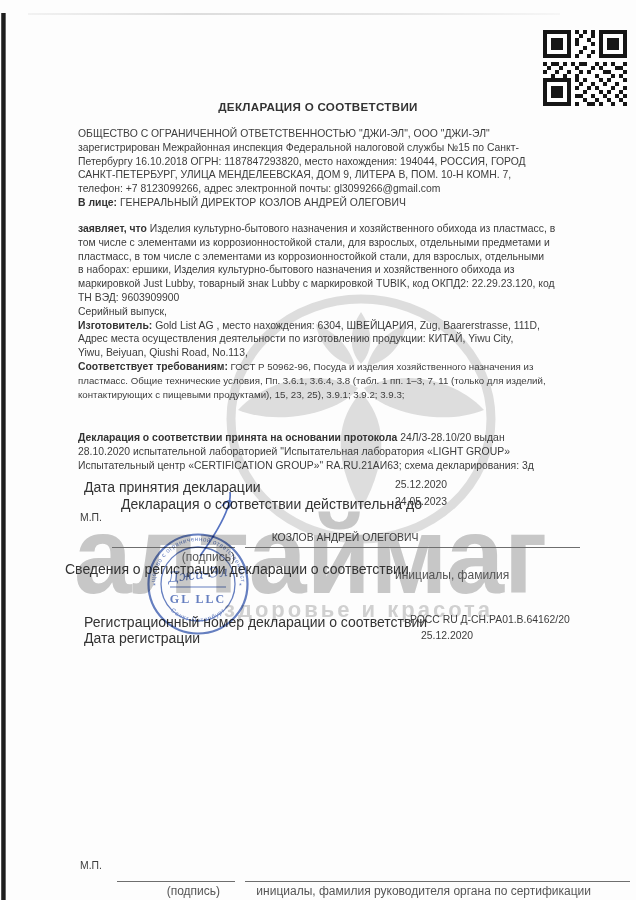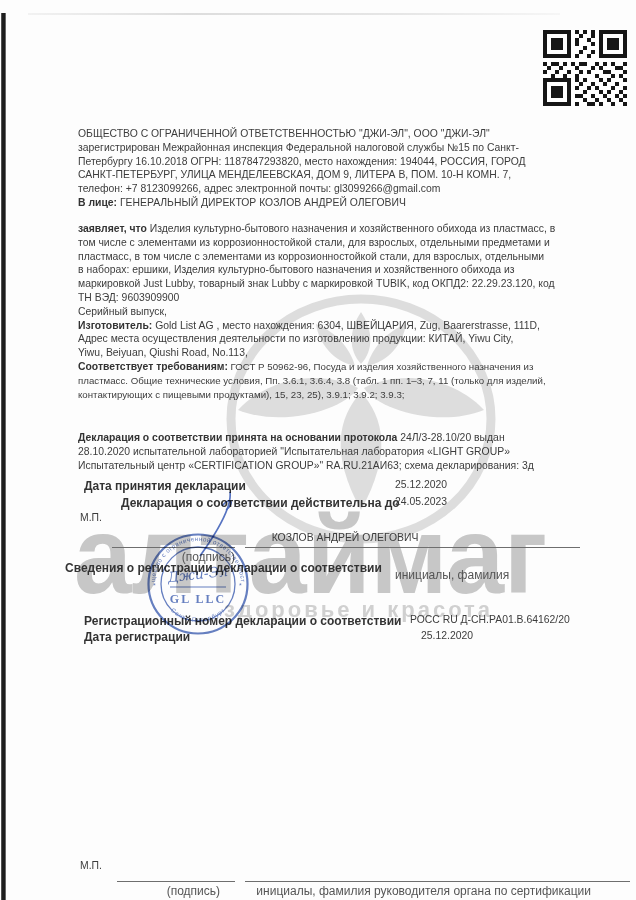--- a/index.html
+++ b/index.html
@@ -6,21 +6,21 @@
   .page{position:relative;width:636px;height:900px;background:#fdfdfd;overflow:hidden;
         font-family:"Liberation Sans","DejaVu Sans",sans-serif;color:#3c3c3c;}
   .abs{position:absolute;}
   .ln{white-space:nowrap;line-height:13.8px;font-size:10.4px;}
   .b{font-weight:bold;color:#333;}
   .small{font-size:9.7px;}
   .title{top:100px;left:0;width:636px;text-align:center;font-size:11.6px;font-weight:bold;
          letter-spacing:.3px;color:#333;}
   .scan-edge{left:1px;top:13px;width:5px;height:887px;background:linear-gradient(90deg,#6a6a6a 0%,#1f1f1f 30%,#1c1c1c 75%,#9a9a9a 100%);}
   .scan-top{left:28px;top:13px;width:532px;height:2px;background:linear-gradient(90deg,#f2f2f2,#dddddd 30%,#e6e6e6 70%,#f6f6f6);}
-  .lbl{font-size:12px;font-weight:bold;color:#333;white-space:nowrap;}
+  .lbl{font-size:14px;font-weight:normal;color:#333;white-space:nowrap;}
   .val{font-size:10.4px;white-space:nowrap;}
   .cap{font-size:12px;color:#555;white-space:nowrap;text-align:right;}
   .hline{border-top:1px solid #6e6e6e;height:0;}
   .wm-brand{left:74px;top:495px;font-size:104px;line-height:1.1;font-weight:bold;color:#c7c7c7;
             letter-spacing:0;transform:scaleY(1.05);transform-origin:top left;white-space:nowrap;}
   .wm-tag{left:183px;top:597px;font-size:22px;font-weight:bold;color:#d0d0d0;letter-spacing:3px;white-space:nowrap;margin-left:41px;}
   .emblem{left:222px;top:292px;opacity:.42;}
   .stamp{left:146px;top:530px;mix-blend-mode:multiply;opacity:.85;}
   .signature{left:186px;top:486px;mix-blend-mode:multiply;}
   .qr{left:543px;top:30px;}
@@ -72,20 +72,21 @@
       M32 48h4v4h-4z M40 48h4v4h-4z M56 48h4v4h-4z M64 48h4v4h-4z M80 48h4v4h-4z
       M36 52h4v4h-4z M48 52h4v4h-4z M60 52h4v4h-4z M72 52h4v4h-4z
       M32 56h4v4h-4z M44 56h4v4h-4z M52 56h4v4h-4z M68 56h4v4h-4z M80 56h4v4h-4z
       M40 60h4v4h-4z M56 60h4v4h-4z M64 60h4v4h-4z M76 60h4v4h-4z
       M32 64h4v4h-4z M36 64h4v4h-4z M48 64h4v4h-4z M60 64h4v4h-4z M72 64h4v4h-4z M80 64h4v4h-4z
       M40 68h4v4h-4z M52 68h4v4h-4z M64 68h4v4h-4z M76 68h4v4h-4z
       M32 72h4v4h-4z M44 72h4v4h-4z M48 72h4v4h-4z M56 72h4v4h-4z M68 72h4v4h-4z M80 72h4v4h-4z"></path>
     </g>
   </svg>
 
+  <div class="abs title">ДЕКЛАРАЦИЯ О СООТВЕТСТВИИ</div>
 
   <div class="abs" style="left:78px;top:127px;">
     <div class="ln">ОБЩЕСТВО С ОГРАНИЧЕННОЙ ОТВЕТСТВЕННОСТЬЮ "ДЖИ-ЭЛ", ООО "ДЖИ-ЭЛ"</div>
     <div class="ln">зарегистрирован Межрайонная инспекция Федеральной налоговой службы №15 по Санкт-</div>
     <div class="ln">Петербургу 16.10.2018 ОГРН: 1187847293820, место нахождения: 194044, РОССИЯ, ГОРОД</div>
     <div class="ln">САНКТ-ПЕТЕРБУРГ, УЛИЦА МЕНДЕЛЕЕВСКАЯ, ДОМ 9, ЛИТЕРА В, ПОМ. 10-Н КОМН. 7,</div>
     <div class="ln">телефон: +7 8123099266, адрес электронной почты: gl3099266@gmail.com</div>
     <div class="ln"><span class="b">В лице:</span><span> ГЕНЕРАЛЬНЫЙ ДИРЕКТОР КОЗЛОВ АНДРЕЙ ОЛЕГОВИЧ</span></div>
   </div>
 

